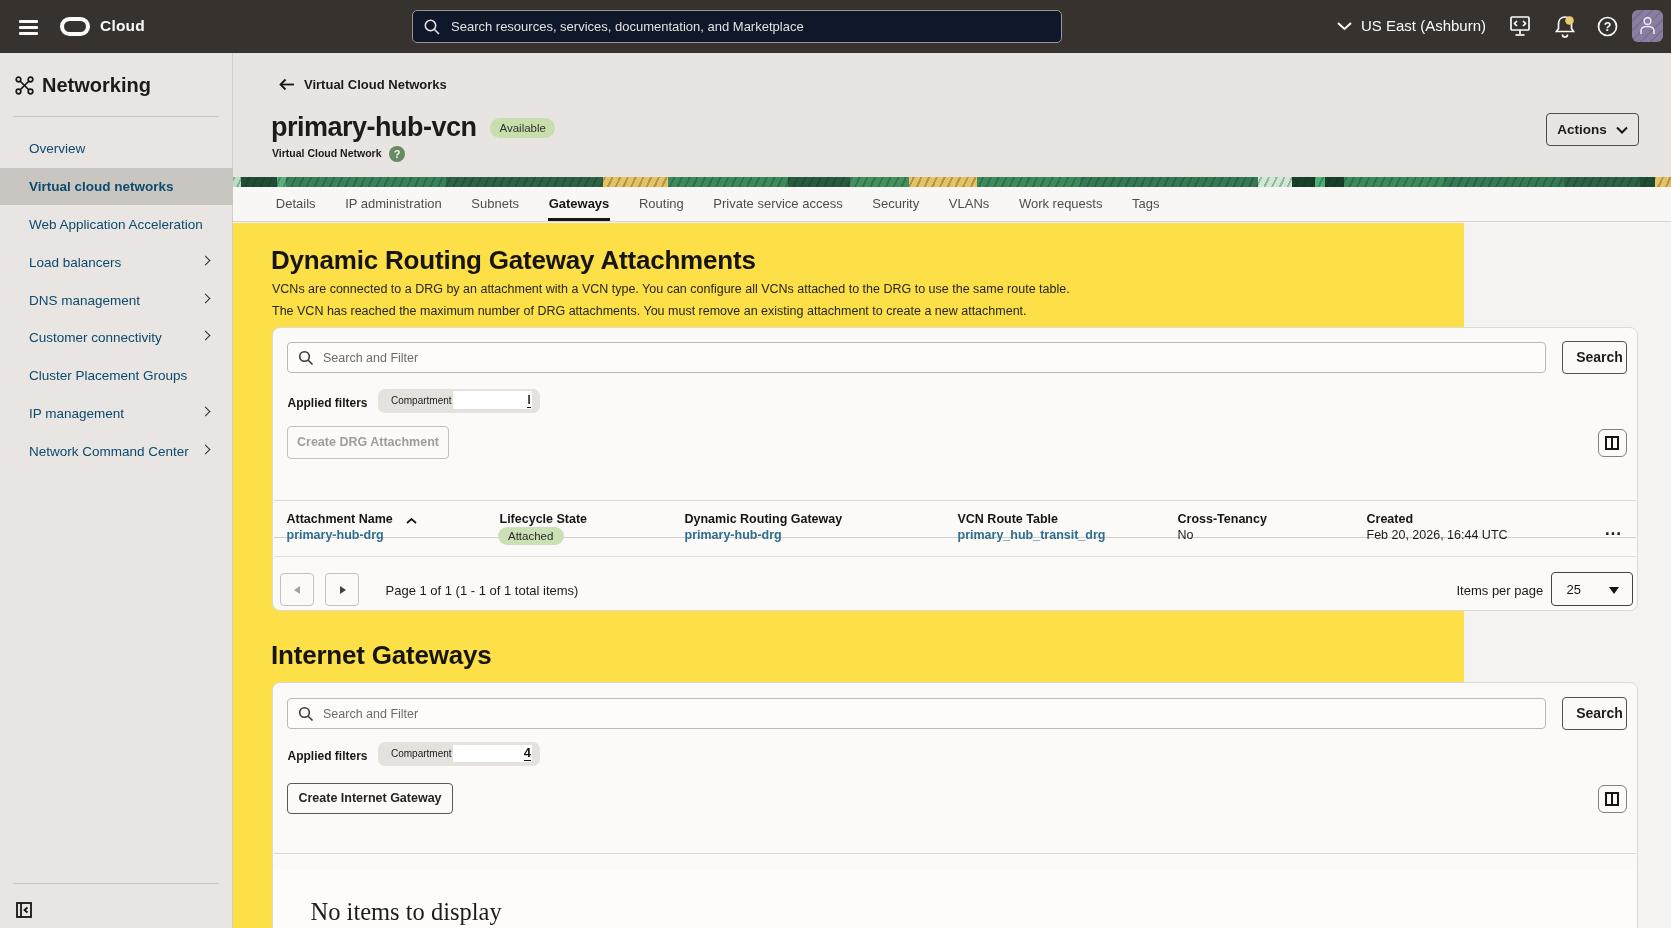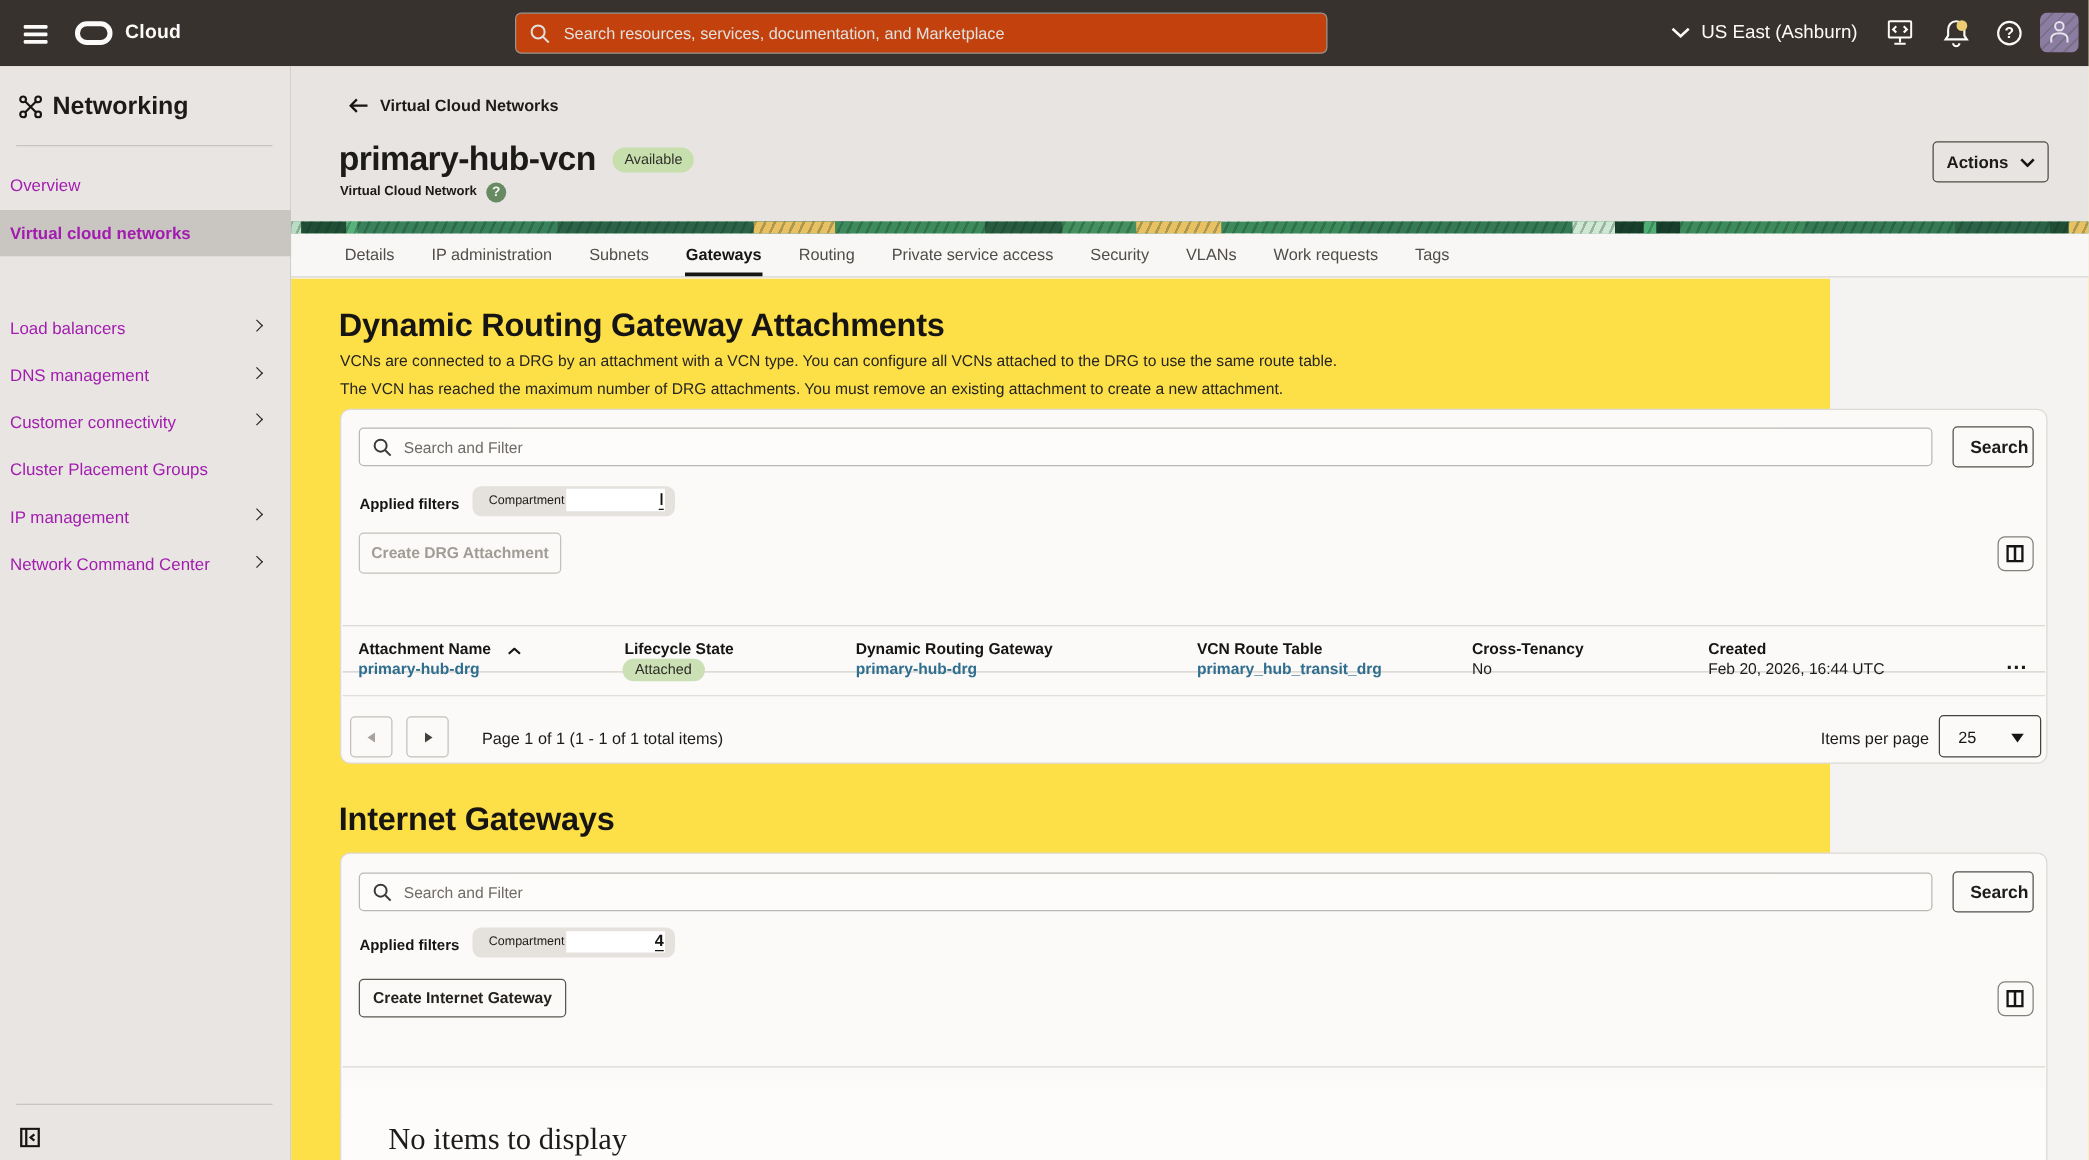--- a/index.html
+++ b/index.html
@@ -5,32 +5,32 @@
   * { margin:0; padding:0; box-sizing:border-box; }
   html,body { width:1671px; height:928px; overflow:hidden; }
   body { font-family:"Liberation Sans", sans-serif; position:relative; background:#f5f3f1; color:#1c1b19; }
   .abs { position:absolute; }
 
   
   .topbar { position:absolute; left:0; top:0; width:1671px; height:53px; background:#37322d; }
   .burger span { display:block; width:19px; height:2.5px; background:#fcfbfa; margin-bottom:3.6px; border-radius:1px; }
   .opill { width:30px; height:19px; border:4.5px solid #fcfbfa; border-radius:10px; }
   .cloudtxt { color:#fcfbfa; font-size:15.5px; font-weight:bold; letter-spacing:.2px; }
-  .hsearch { position:absolute; left:412px; top:10px; width:650px; height:33px; background:#c2410c;
+  .hsearch { position:absolute; left:412px; top:10px; width:650px; height:33px; background:#0f172a;
              border:1.5px solid #9b958f; border-radius:5px; display:flex; align-items:center; }
   .hsearch .ph { color:#e3e0dd; font-size:13px; margin-left:10px; }
   .region { color:#fcfbfa; font-size:15px; }
   .avatar { position:absolute; left:1632px; top:10px; width:31px; height:32px; border-radius:6px;
             background:#8b7ca1; background-image:repeating-linear-gradient(135deg, rgba(60,80,60,.25) 0 1.5px, rgba(0,0,0,0) 1.5px 7px); }
 
   
   .sidebar { position:absolute; left:0; top:53px; width:233px; height:875px; background:#e8e5e2; border-right:1px solid #d2cecb; }
   .sbtitle { position:absolute; left:42px; top:21px; font-size:20px; font-weight:bold; color:#1c1b19; }
   .sbdiv { position:absolute; left:13px; width:205px; height:1px; background:#c7c3bf; }
-  .sbitem { position:absolute; left:0; width:233px; height:37px; line-height:37px; padding-left:8px; font-size:13.5px; color:#a21caf; }
+  .sbitem { position:absolute; left:0; width:233px; height:37px; line-height:37px; padding-left:29px; font-size:13.5px; color:#0c4a6e; }
   .sbitem.sel { background:#c9c5c1; font-weight:bold; }
   .sbchev { position:absolute; right:24px; top:13px; width:7px; height:7px; border-top:1.8px solid #2e2c29; border-right:1.8px solid #2e2c29; transform:rotate(45deg); }
 
   
   .pagehead { position:absolute; left:233px; top:53px; width:1438px; height:124px; background:#e7e4e1; }
   .backrow { position:absolute; left:46px; top:24px; display:flex; align-items:center; }
   .backrow .txt { font-size:13px; font-weight:bold; margin-left:9px; color:#1c1b19; }
   .h1 { position:absolute; left:38px; top:59px; font-size:27px; font-weight:bold; color:#1c1b19; letter-spacing:-.5px; }
   .avpill { position:absolute; left:257px; top:65px; height:20px; padding:0 9.5px; border-radius:10px; background:#c6dfad;
             font-size:11.5px; color:#32312d; line-height:20px; font-weight:normal; }
@@ -137,20 +137,21 @@
       <line x1="14" y1="5" x2="5" y2="14"></line>
     <circle cx="3.5" cy="3.5" r="2.3" fill="#e9e6e3"></circle>
       <circle cx="15.5" cy="3.5" r="2.3" fill="#e9e6e3"></circle>
     <circle cx="3.5" cy="15.5" r="2.3" fill="#e9e6e3"></circle>
       <circle cx="15.5" cy="15.5" r="2.3" fill="#e9e6e3"></circle>
   </svg>
   <div class="sbtitle">Networking</div>
   <div class="sbdiv" style="top:63px;"></div>
   <div class="sbitem" style="top:77px;">Overview</div>
   <div class="sbitem sel" style="top:115px;">Virtual cloud networks</div>
+  <div class="sbitem" style="top:153px;">Web Application Acceleration</div>
   <div class="sbitem" style="top:229px;">DNS management<div class="sbchev"></div></div>
   <div class="sbitem" style="top:191px;">Load balancers<div class="sbchev"></div></div>
   <div class="sbitem" style="top:266px;">Customer connectivity<div class="sbchev"></div></div>
   <div class="sbitem" style="top:304px;">Cluster Placement Groups</div>
   <div class="sbitem" style="top:342px;">IP management<div class="sbchev"></div></div>
   <div class="sbitem" style="top:380px;">Network Command Center<div class="sbchev"></div></div>
   <div class="sbdiv" style="top:830px;"></div>
   <svg class="abs" style="left:16px; top:849px;" width="16" height="16" viewBox="0 0 16 16" fill="none" stroke="#161513" stroke-width="1.8">
     <rect x="1" y="1" width="14" height="14"></rect>
       <line x1="5" y1="1" x2="5" y2="15"></line>

